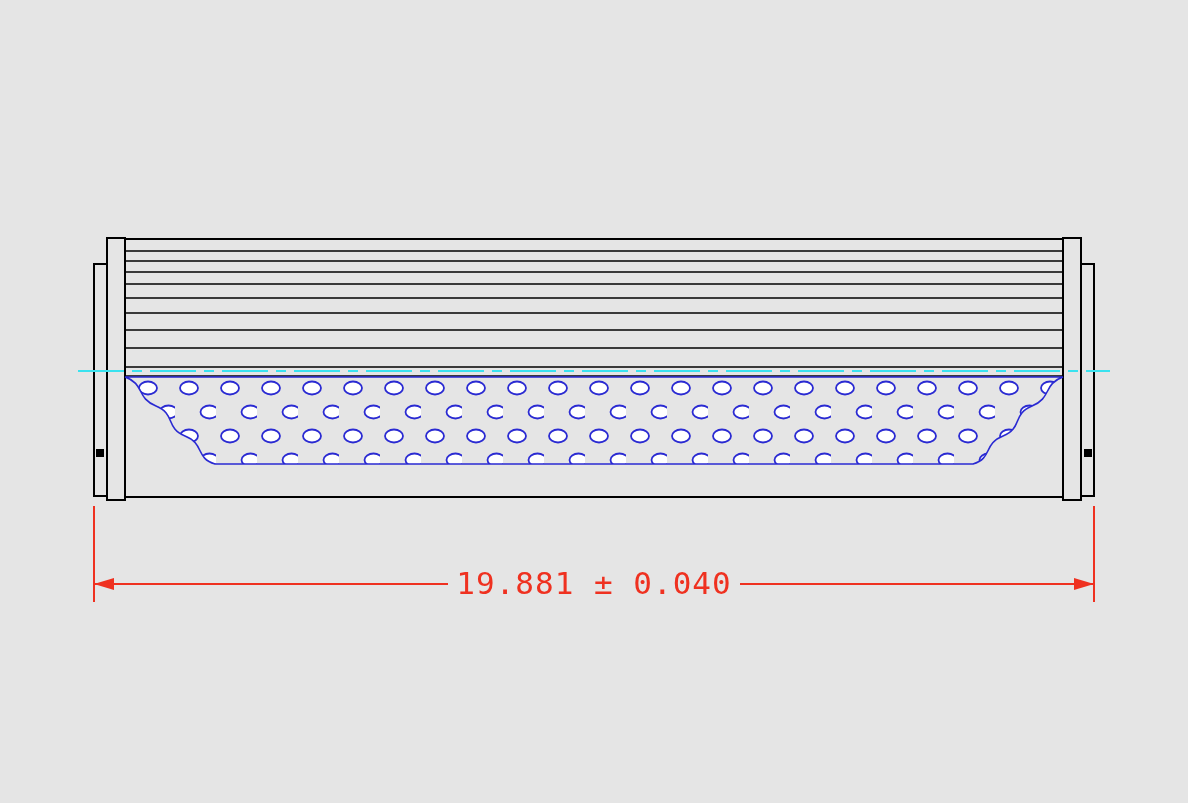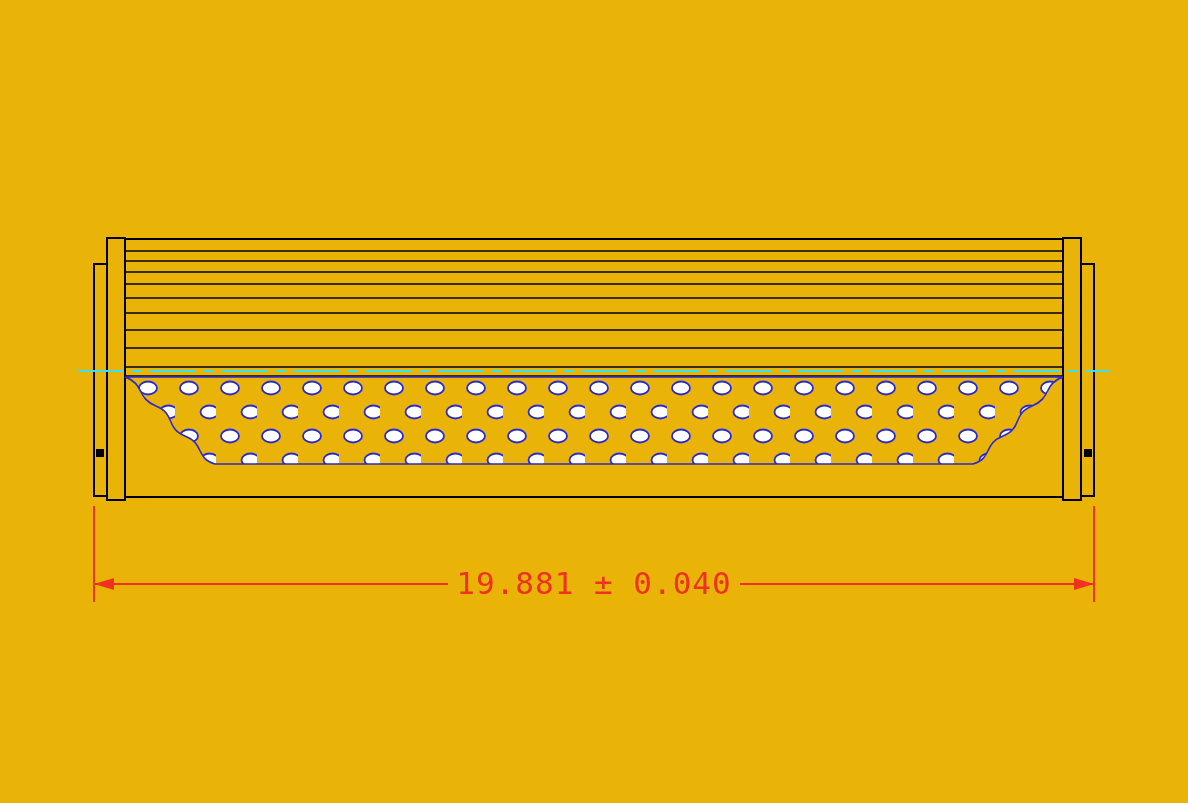--- a/index.html
+++ b/index.html
@@ -5,21 +5,21 @@
   html, body {
     margin: 0;
     padding: 0;
     background: #ffffff;
     font-family: "DejaVu Sans Mono", "Liberation Mono", monospace;
   }
   .canvas {
     position: relative;
     width: 1188px;
     height: 803px;
-    background: #eab308;
+    background: #e5e5e5;
     overflow: hidden;
   }
   svg { display: block; }
   text.dim-text {
     font-family: "DejaVu Sans Mono", "Liberation Mono", monospace;
     font-size: 31px;
     letter-spacing: 1px;
   }
 </style>
 </head>

